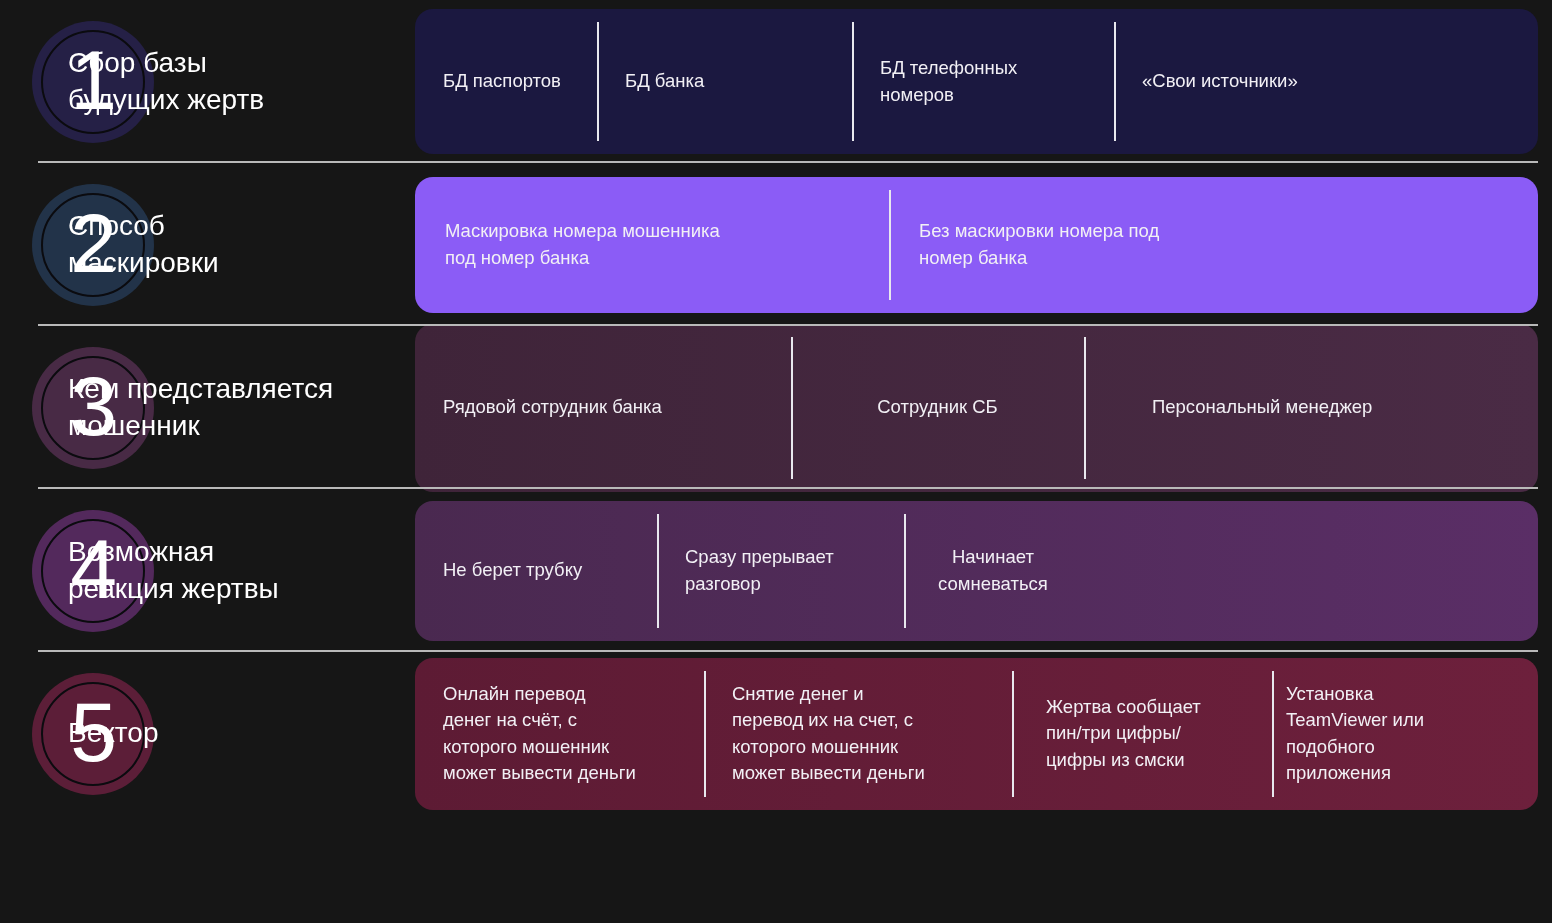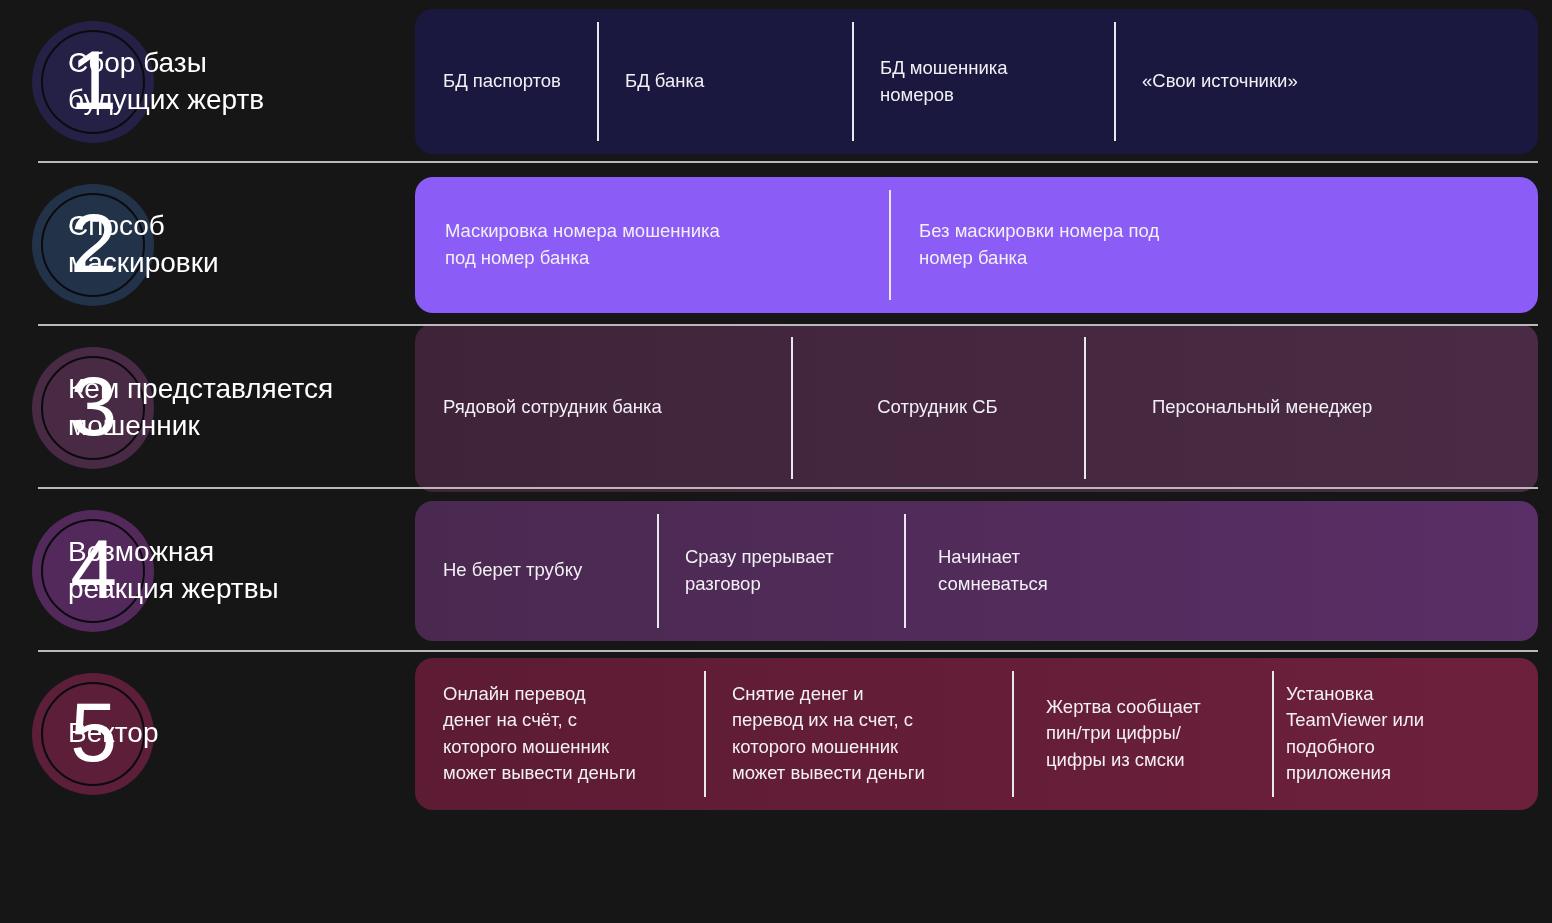--- a/index.html
+++ b/index.html
@@ -166,21 +166,21 @@
   .r2 .cell { padding-left: 30px; }
 
   .r3 .cell:nth-child(1) { flex: 0 0 376px; }
   .r3 .cell:nth-child(2) { flex: 0 0 293px; }
   .r3 .cell:nth-child(3) { flex: 1 1 auto; }
   .r3 .cell:nth-child(2) { justify-content: center; }
   .r3 .cell:nth-child(3) { padding-left: 68px; }
 
   .r4 .cell:nth-child(1) { flex: 0 0 242px; }
   .r4 .cell:nth-child(2) { flex: 0 0 247px; }
-  .r4 .cell:nth-child(3) { flex: 0 0 208px; }
+  .r4 .cell:nth-child(3) { flex: 0 0 208px; text-align: center; }
   .r4 .cell:nth-child(4) { flex: 1 1 auto; }
   .r4 .cell:nth-child(2) { }
   .r4 .cell:nth-child(3) { padding-left: 34px; }
   .r4 .cell:nth-child(4) { padding-left: 36px; }
 
   .r5 .cell:nth-child(1) { flex: 0 0 289px; }
   .r5 .cell:nth-child(2) { flex: 0 0 308px; }
   .r5 .cell:nth-child(3) { flex: 0 0 260px; }
   .r5 .cell:nth-child(4) { flex: 1 1 auto; }
   .r5 .cell { padding-left: 28px; padding-right: 14px; }
@@ -196,21 +196,21 @@
     <div class="row-head">
       <div class="badge">
         <span class="badge-num">1</span>
       </div>
       <div class="head-label">Сбор базы
 будущих жертв</div>
     </div>
     <div class="panel">
       <div class="cell">БД паспортов</div>
       <div class="cell">БД банка</div>
-      <div class="cell">БД мошенника
+      <div class="cell">БД телефонных
 номеров</div>
       <div class="cell">«Свои источники»</div>
     </div>
     <div class="row-divider"></div>
   </div>
 
   <div class="row r2">
     <div class="row-head">
       <div class="badge">
         <span class="badge-num">2</span>

